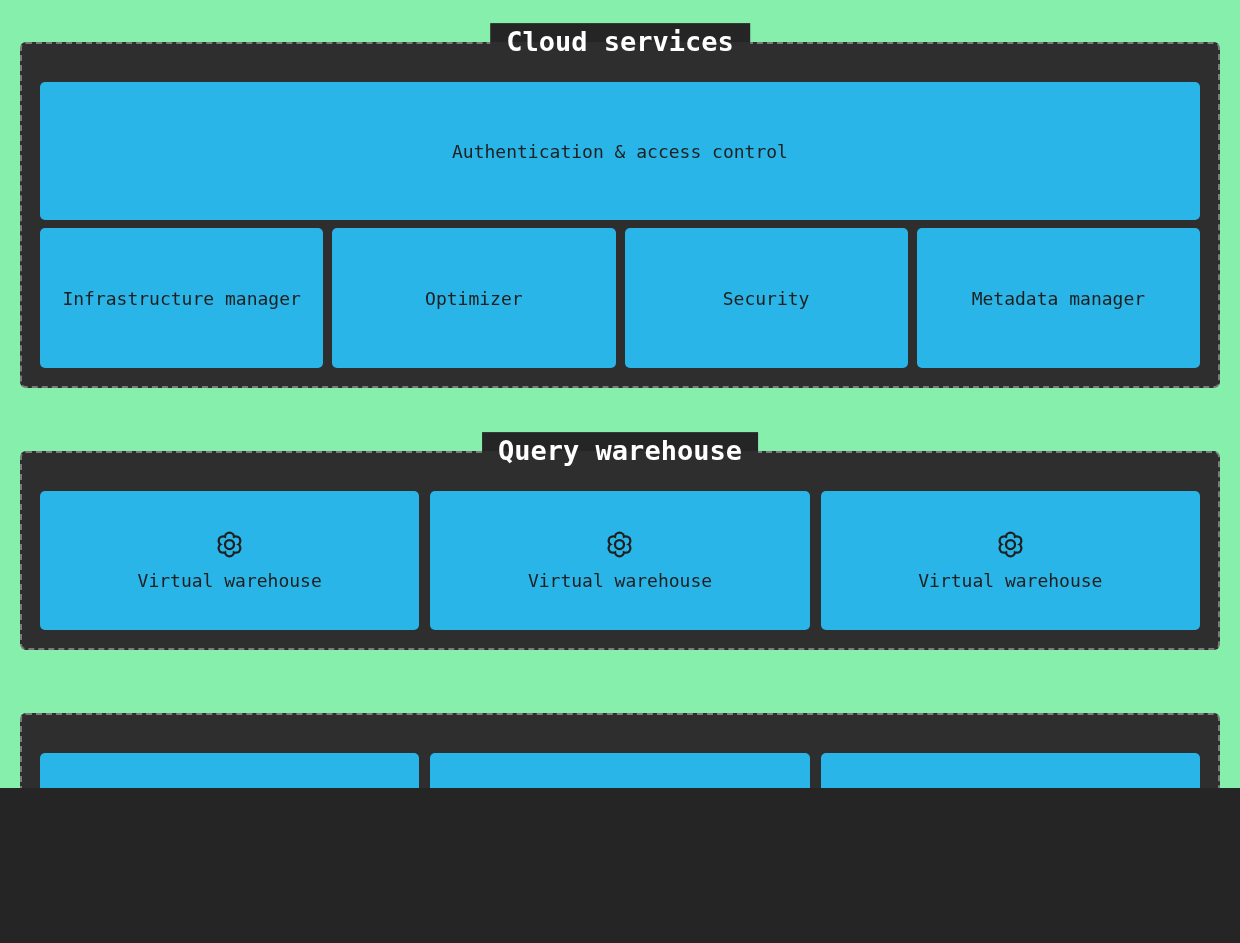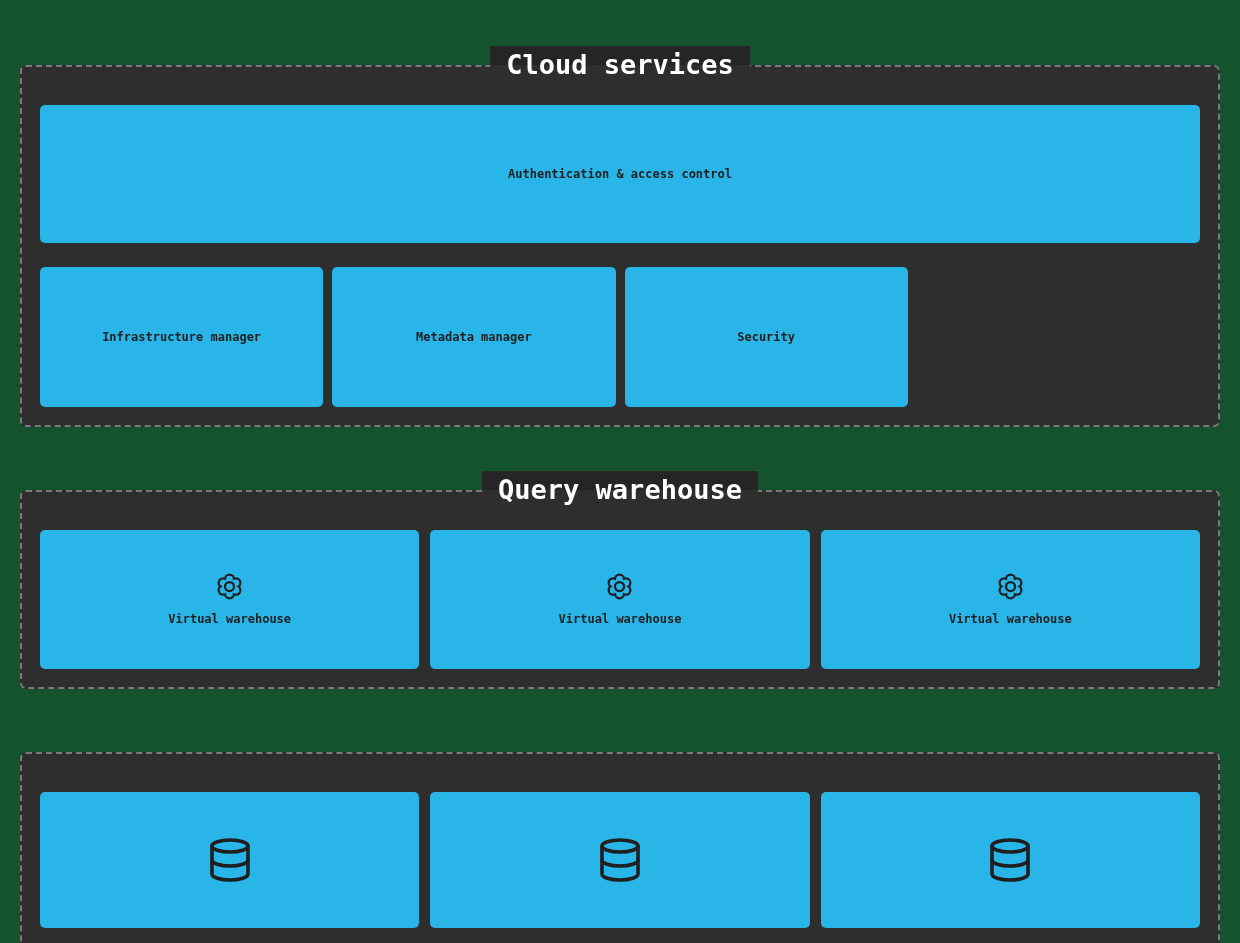--- a/index.html
+++ b/index.html
@@ -3,24 +3,24 @@
 <meta charset="utf-8">
 <style>
   html, body {
     margin: 0;
     padding: 0;
     background: #252525;
     font-family: "DejaVu Sans Mono", "Liberation Mono", monospace;
   }
   .page {
     width: 1240px;
-    height: 943px;
+    height: 788px;
     box-sizing: border-box;
-    padding: 65px 20px 22px 20px;
-    background: #14532d;
+    padding: 42px 20px 22px 20px;
+    background: #86efac;
   }
   .panel {
     position: relative;
     box-sizing: border-box;
     border: 2px dashed #7a7a7a;
     border-radius: 6px;
     background: #2e2e2e;
     padding: 38px 18px 18px 18px;
   }
   .panel + .panel { margin-top: 63px; }
@@ -35,30 +35,30 @@
     color: #ffffff;
     white-space: nowrap;
     background: linear-gradient(to bottom, #252525 0%, #252525 50%, #2e2e2e 50%, #2e2e2e 100%);
     line-height: 1.25;
   }
   .box {
     box-sizing: border-box;
     background: #29B5E8;
     border-radius: 5px;
     color: #1f1f1f;
-    font-size: 12px;
-    font-weight: bold;
+    font-size: 18px;
+    font-weight: normal;
     display: flex;
     align-items: center;
     justify-content: center;
     text-align: center;
   }
   .banner { height: 138px; }
   .grid-4 {
-    margin-top: 24px;
+    margin-top: 8px;
     display: grid;
     grid-template-columns: repeat(4, 1fr);
     gap: 9px;
   }
   .grid-4 .box { height: 140px; }
   .grid-3 {
     display: grid;
     grid-template-columns: repeat(3, 1fr);
     gap: 11px;
   }
@@ -80,24 +80,27 @@
 
     <div class="box banner">
       <span>Authentication &amp; access control</span>
     </div>
 
     <div class="grid-4">
       <div class="box">
         <span>Infrastructure manager</span>
       </div>
       <div class="box">
+        <span>Optimizer</span>
+      </div>
+      <div class="box">
+        <span>Security</span>
+      </div>
+      <div class="box">
         <span>Metadata manager</span>
-      </div>
-      <div class="box">
-        <span>Security</span>
       </div>
     </div>
   </section>
 
   <section class="panel">
     <div class="panel-title">Query warehouse</div>
 
     <div class="grid-3">
 
       <div class="box wh-box">

